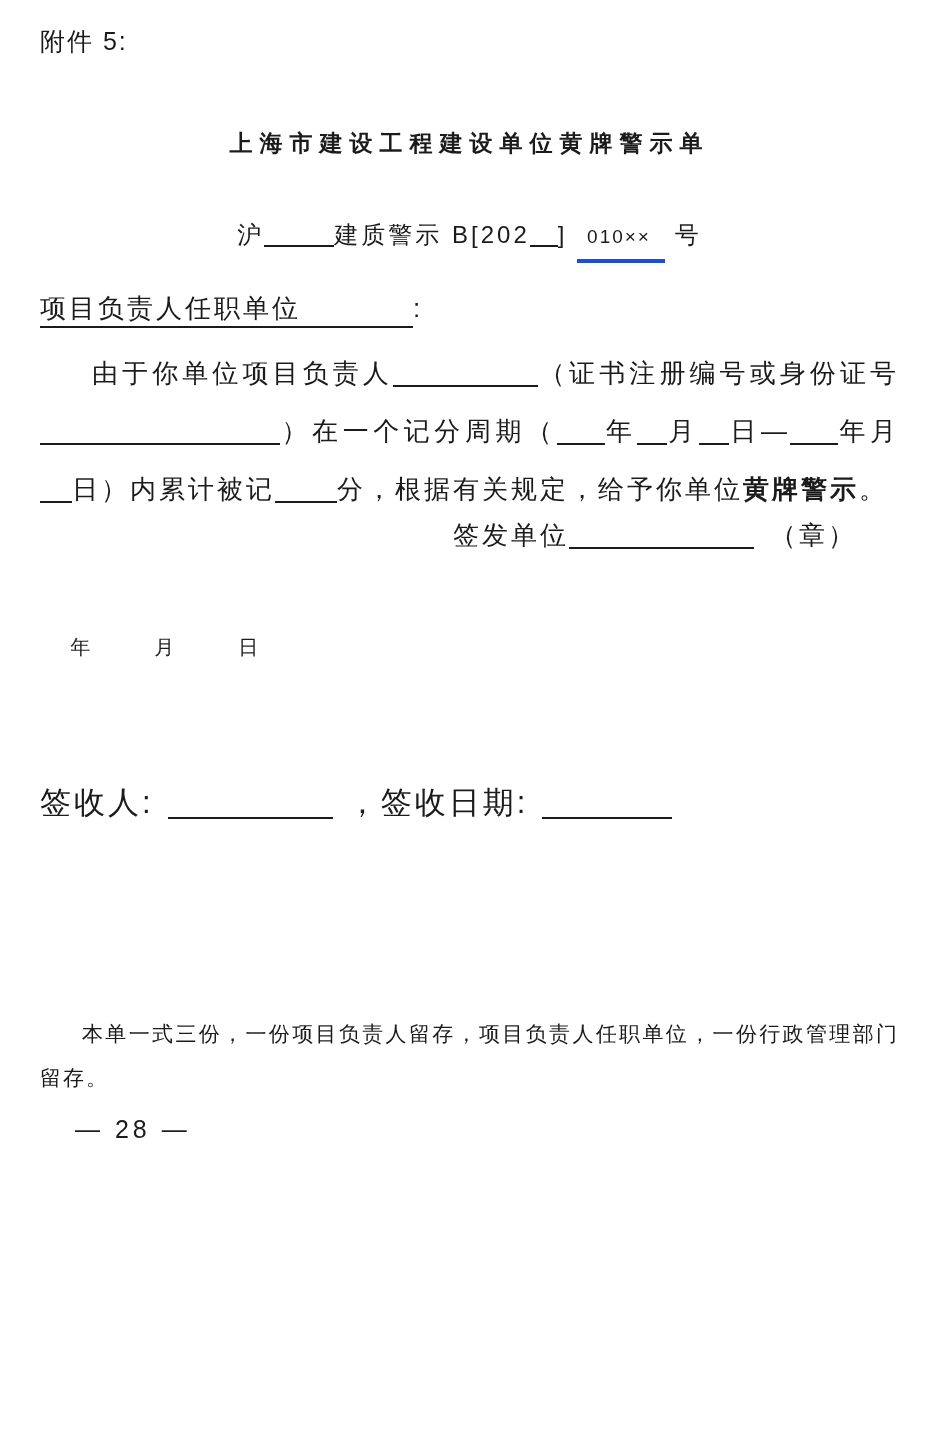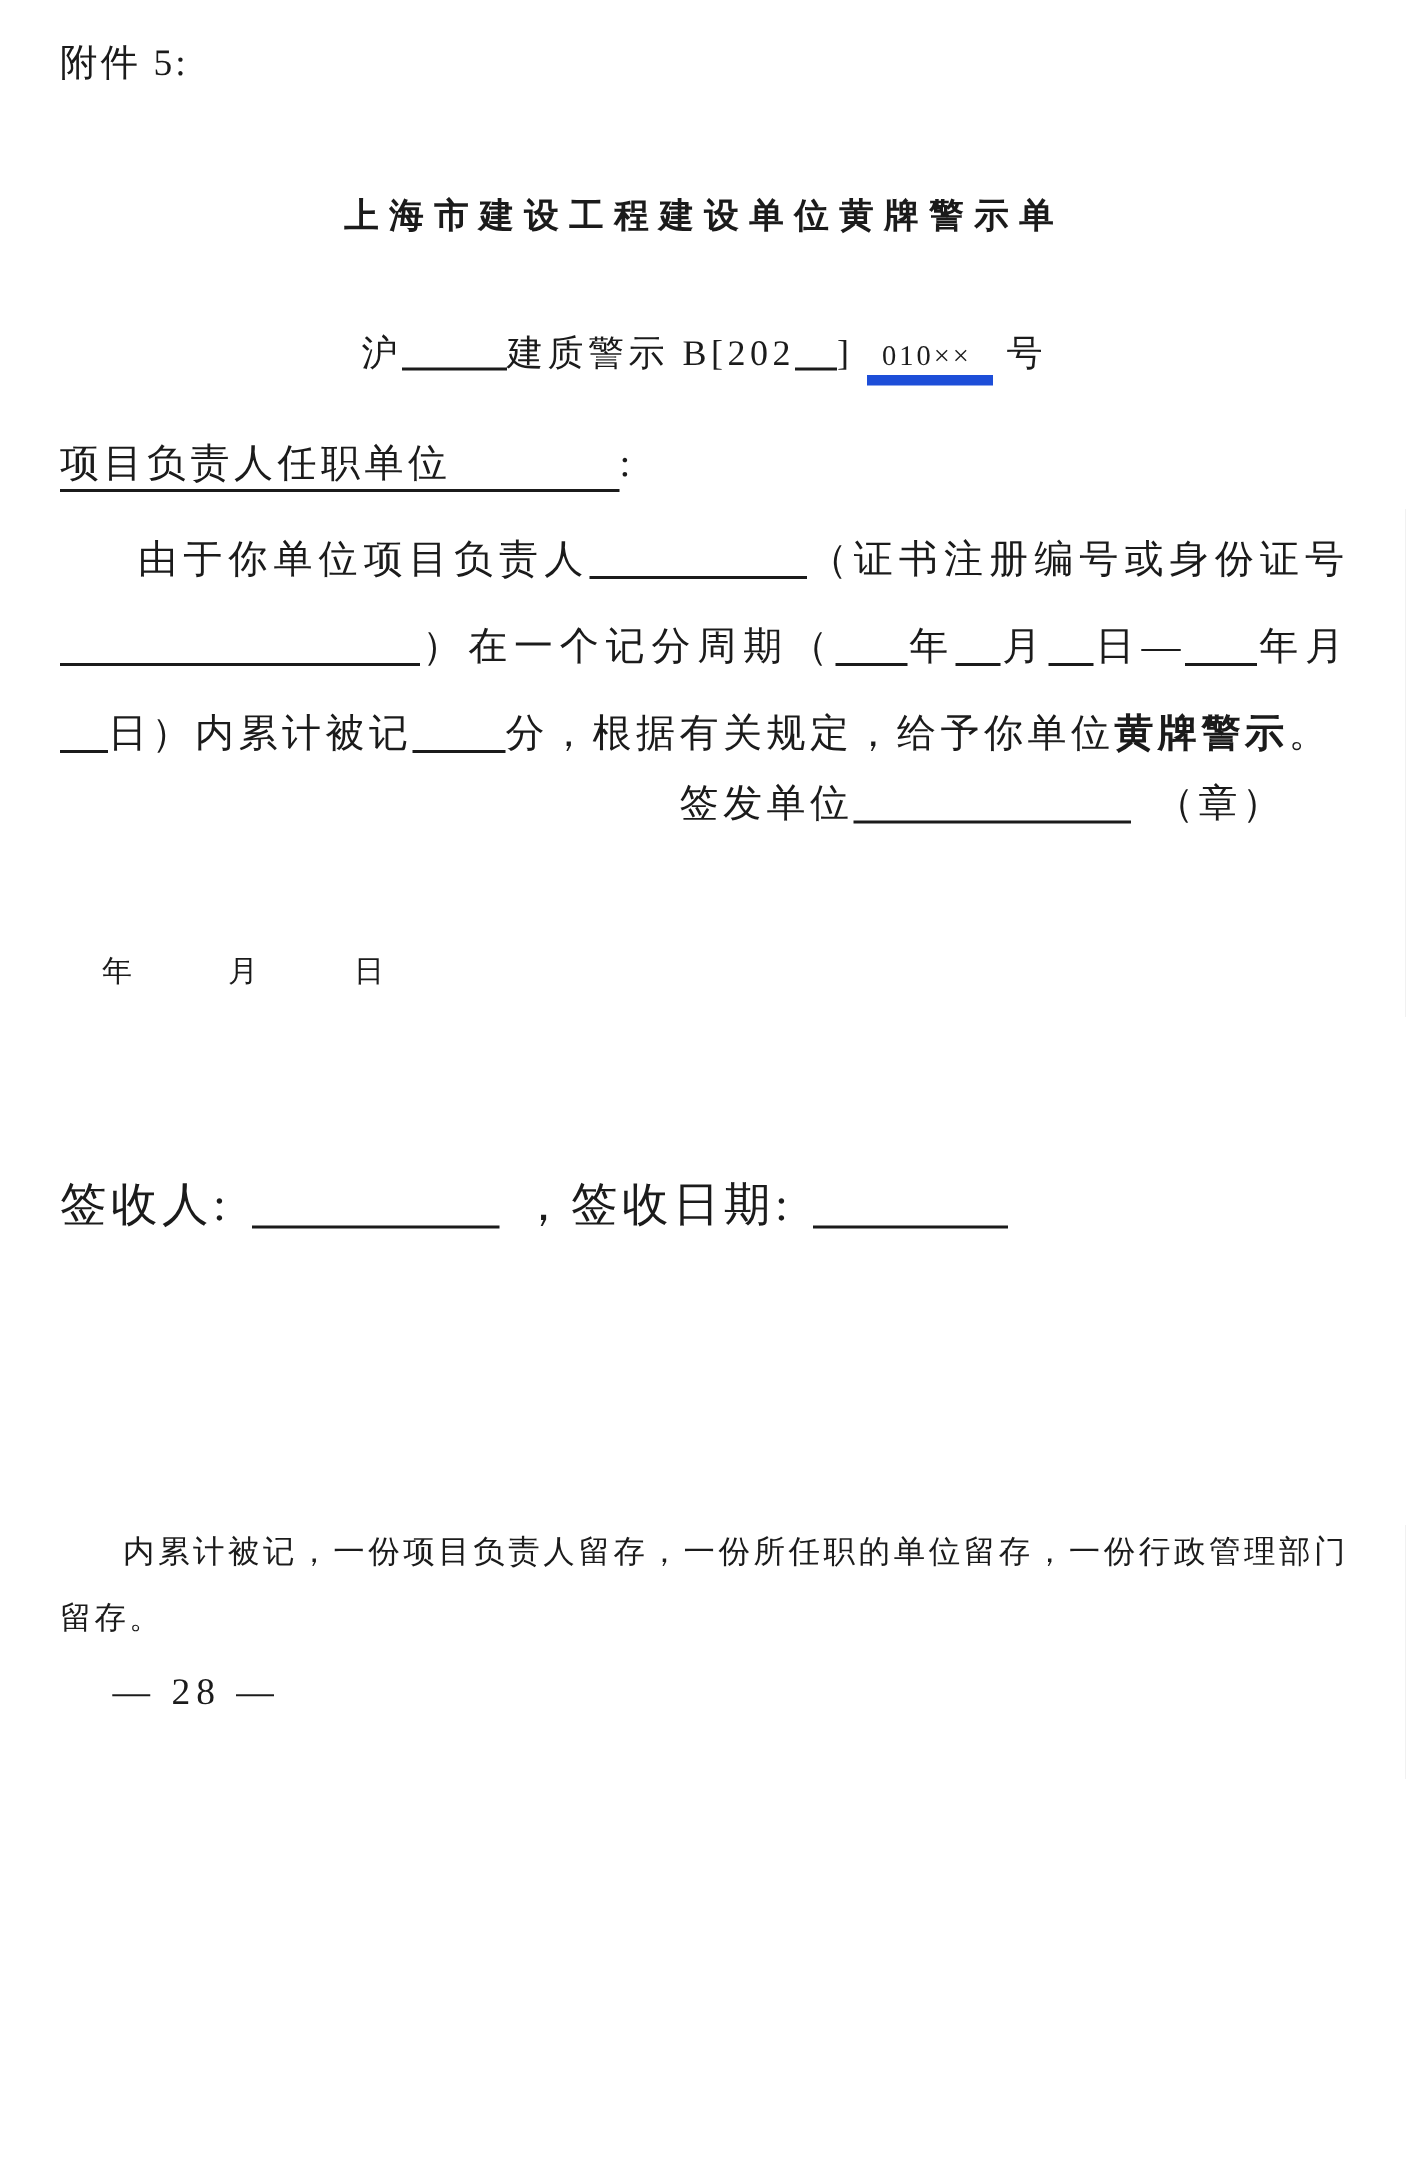--- a/index.html
+++ b/index.html
@@ -2,21 +2,21 @@
 <html><head>
 <meta charset="utf-8">
 <style>
   * { margin: 0; padding: 0; box-sizing: border-box; }
   html, body { background: #e8e8e8; }
   .page {
     width: 937px;
     height: 1440px;
     background: #ffffff;
     color: #1b1b1b;
-    font-family: Liberation Serif, serif;
+    font-family: Liberation Sans, sans-serif;
     padding: 25px 38px 0 40px;
     position: relative;
     margin: 0 auto;
     overflow: hidden;
   }
   .attachment-label {
     font-size: 25px;
     letter-spacing: 2px;
   }
   .doc-title {
@@ -30,22 +30,22 @@
   .doc-number {
     text-align: center;
     font-size: 24px;
     letter-spacing: 3px;
     margin-top: 60px;
     white-space: nowrap;
   }
   .doc-number .serial {
     font-size: 19px;
     letter-spacing: 2px;
-    border-bottom: 7px solid #1d4ed8;
-    padding: 0 14px 2px 10px;
+    border-bottom: 4px solid #1d4ed8;
+    padding: 0 14px 12px 10px;
   }
   .blank {
     display: inline-block;
     border-bottom: 2px solid #1b1b1b;
     height: 1em;
     vertical-align: -0.18em;
   }
   .w28  { width: 28px; }
   .w48  { width: 48px; }
   .w30  { width: 30px; }
@@ -144,17 +144,17 @@
   </div>
 
   <div class="date-line">
     <span>年</span><span class="dgap"></span><span>月</span><span class="dgap"></span><span>日</span>
   </div>
 
   <div class="receipt-line">
     <span>签收人:</span><span class="sp"></span><span class="blank w165"></span><span class="sp"></span><span>，</span><span>签收日期:</span><span class="sp"></span><span class="blank w130"></span>
   </div>
 
-  <p class="footer-note">内累计被记，一份项目负责人留存，一份所任职的单位留存，一份行政管理部门留存。</p>
+  <p class="footer-note">本单一式三份，一份项目负责人留存，项目负责人任职单位，一份行政管理部门留存。</p>
 
   <div class="page-number">— 28 —</div>
 
 </div>
 
 </body></html>

